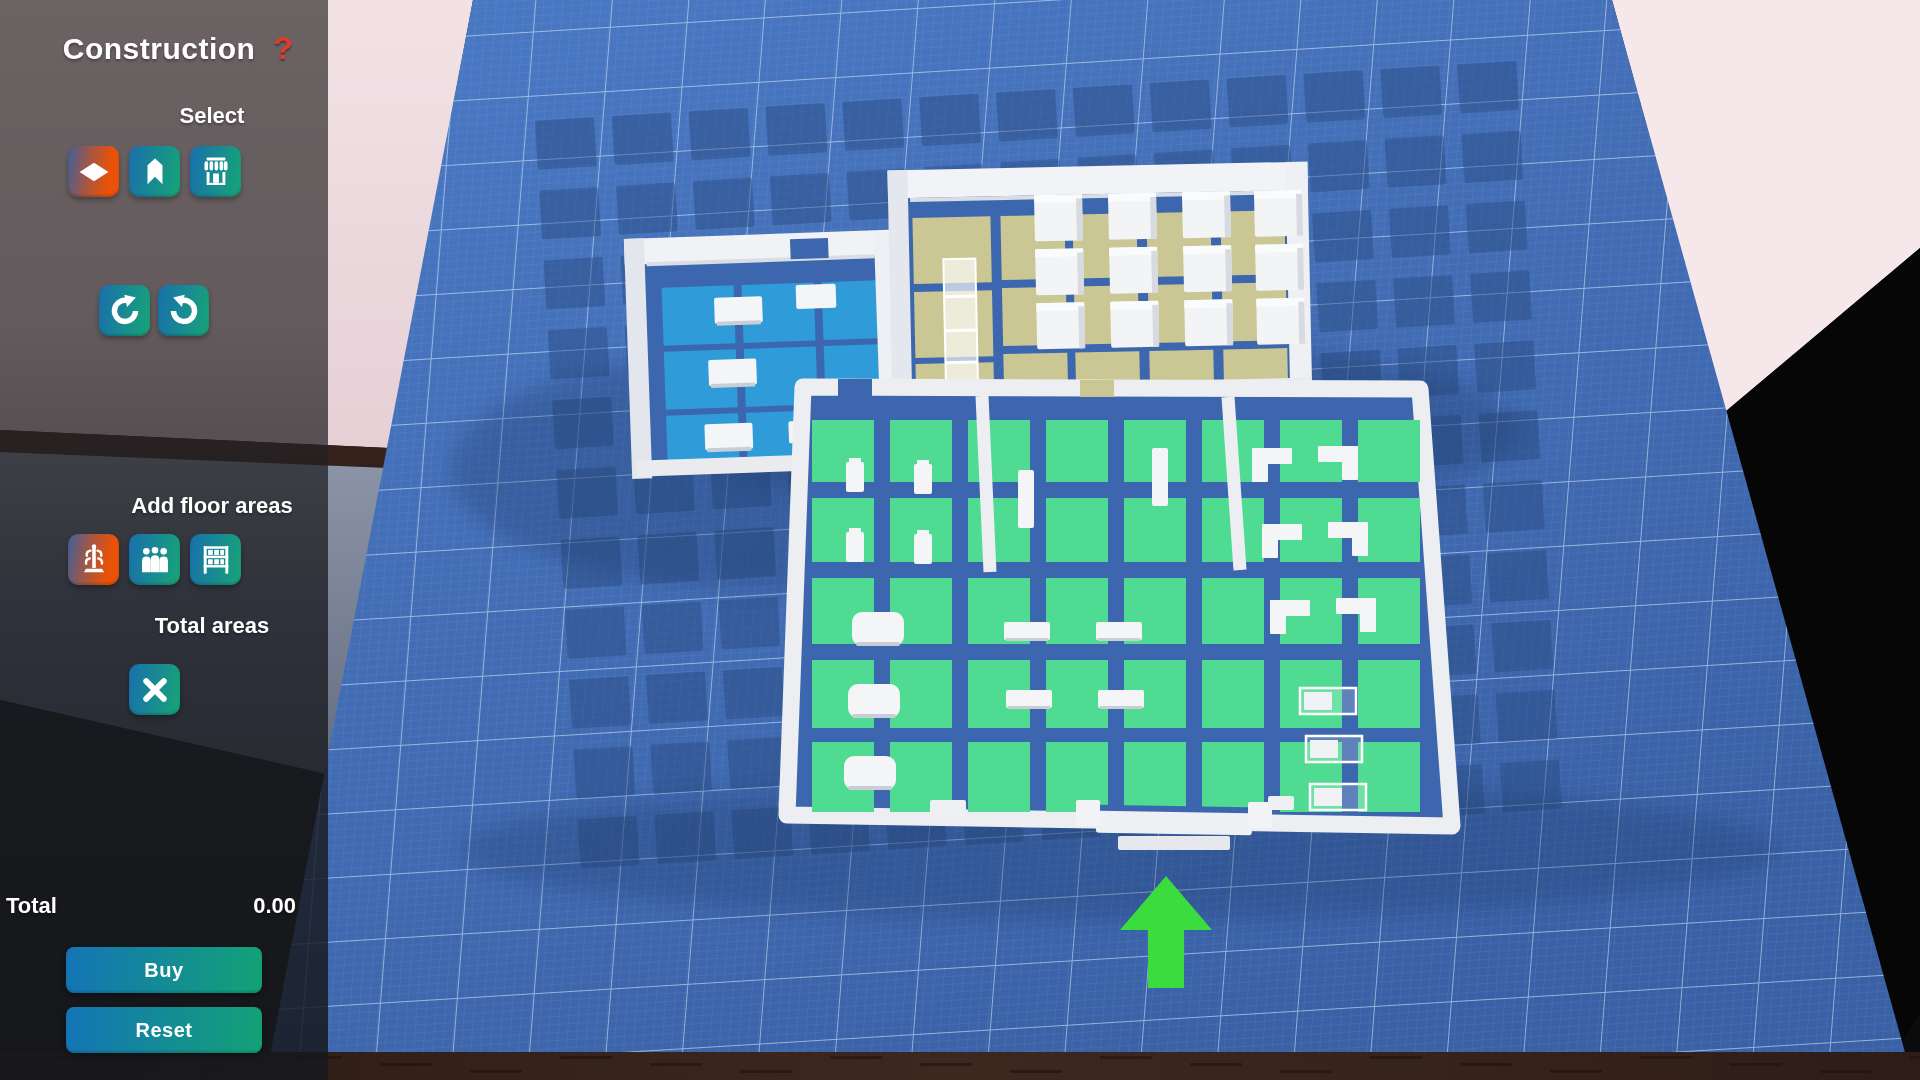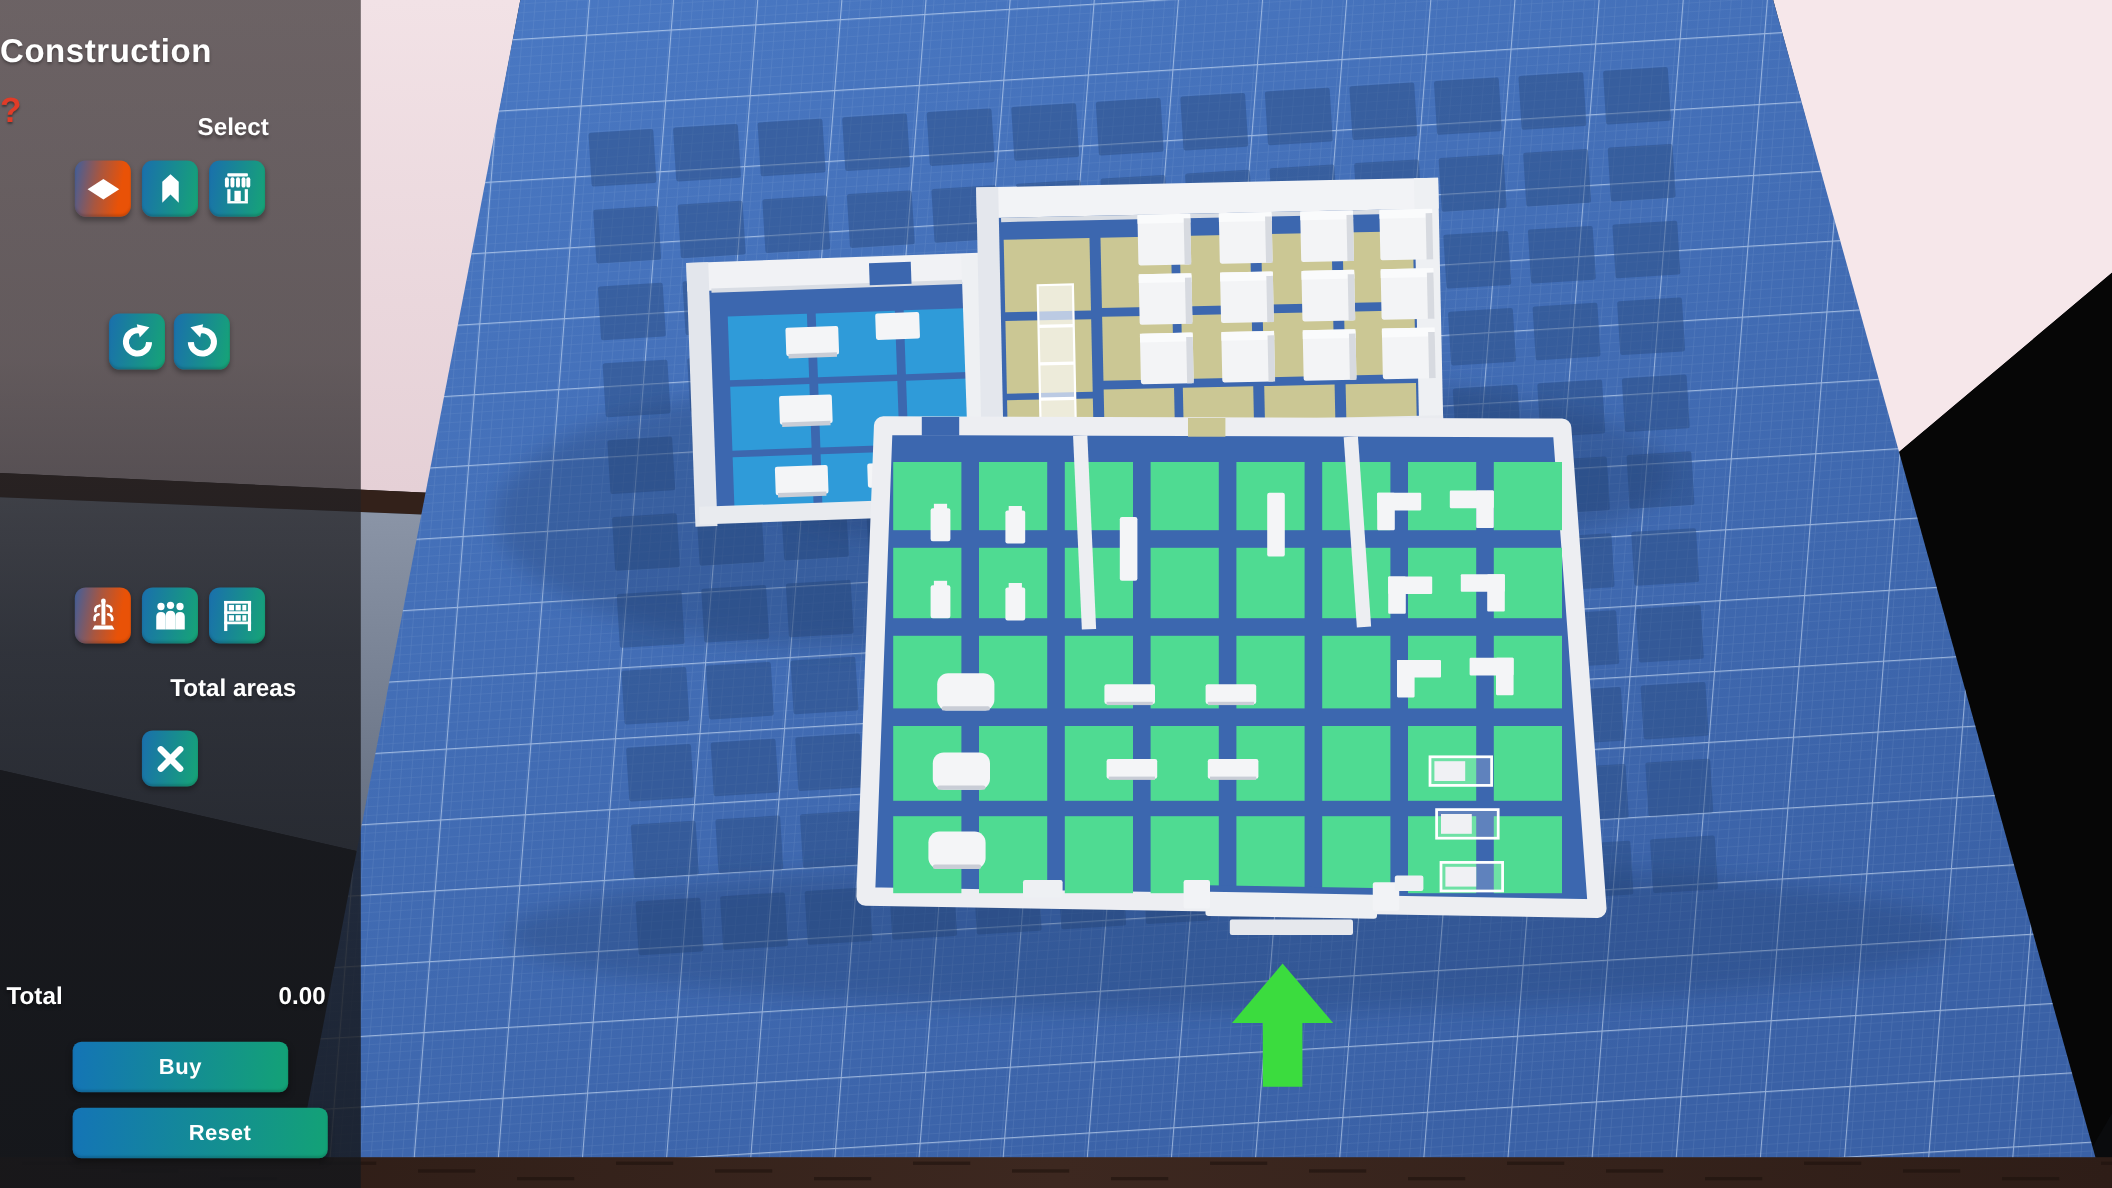--- a/index.html
+++ b/index.html
@@ -5,21 +5,21 @@
   html,body{margin:0;padding:0;background:#000;}
   .stage{position:relative;width:1920px;height:1080px;overflow:hidden;
          font-family:"Liberation Sans",sans-serif;-webkit-font-smoothing:antialiased;}
   #scene{position:absolute;left:0;top:0;width:1920px;height:1080px;display:block;}
 
   
   .sidebar{position:absolute;left:0;top:0;width:328px;height:1080px;z-index:5;
            background:linear-gradient(180deg,rgba(44,38,39,.68) 0%,rgba(42,38,39,.70) 30%,
                       rgba(27,28,33,.78) 55%,rgba(21,23,27,.84) 100%);}
   .side-title-row{position:absolute;left:0;top:30px;width:293px;display:flex;
-                  justify-content:flex-end;align-items:baseline;gap:18px;flex-direction:column;}
+                  justify-content:flex-end;align-items:baseline;gap:18px;}
   .side-title{color:#fff;font-size:30px;font-weight:bold;letter-spacing:.5px;
               text-shadow:0 2px 3px rgba(0,0,0,.35);}
   .help-q{color:#e03c28;font-size:32px;font-weight:bold;cursor:pointer;
           text-shadow:0 2px 2px rgba(0,0,0,.4);}
   .side-label{position:absolute;left:0;width:328px;text-align:center;color:#fff;
               font-size:22px;font-weight:bold;text-shadow:0 2px 3px rgba(0,0,0,.35);margin-left:48px;}
   .lbl-select{top:103px;} .lbl-rotation{top:242px;}
   .lbl-add{top:493px;} .lbl-remove{top:613px;}
   .btn-row{position:absolute;display:flex;gap:10px;}
   .row-select{left:68px;top:146px;} .row-rotation{left:99px;top:285px;gap:8px;}
@@ -31,21 +31,21 @@
   .btn-orange{background:linear-gradient(100deg,#3f5f9d 0%,#a9563f 42%,#e95207 78%);}
   .sq-btn svg{display:block;}
   .total-row{position:absolute;left:6px;top:893px;width:290px;display:flex;
              justify-content:space-between;color:#fff;font-size:22px;font-weight:bold;
              text-shadow:0 2px 3px rgba(0,0,0,.4);gap:16px;}
   .wide-btn{position:absolute;left:56px;width:196px;height:46px;border-radius:8px;
             background:linear-gradient(95deg,#1474b6 0%,#13a276 100%);color:#fff;
             font-size:20px;font-weight:bold;display:flex;align-items:center;justify-content:center;
             cursor:pointer;box-shadow:0 3px 6px rgba(0,0,0,.35),inset 0 -2px 2px rgba(0,0,0,.15);
             letter-spacing:.5px;margin-left:10px;}
-  .buy-btn{top:947px;} .reset-btn{top:1007px;padding-left:36px;}
+  .buy-btn{top:947px;} .reset-btn{top:1007px;}
 
   
   .hud{position:absolute;right:10px;bottom:12px;z-index:4;text-align:right;
        font-family:"DejaVu Sans Mono",monospace;font-weight:bold;color:#fff;
        font-size:27px;line-height:33px;letter-spacing:1px;
        text-shadow:3px 3px 0 rgba(18,28,58,.85),-1px -1px 0 rgba(18,28,58,.5),
                    1px -1px 0 rgba(18,28,58,.5),-1px 1px 0 rgba(18,28,58,.5);}
 </style>
 </head>
 <body>
@@ -525,20 +525,21 @@
           <svg width="34" height="34" viewBox="0 0 50 50">
             <g transform="translate(50,0) scale(-1,1)">
               <path d="M31,10.5 A15.5,15.5 0 1 0 40.5,25" fill="none" stroke="#fff" stroke-width="8" stroke-linecap="butt"></path>
               <polygon points="24,1 41,5 28,19" fill="#fff"></polygon>
             </g>
           </svg>
         </span>
       </div>
     </div>
 
+    <div class="side-label lbl-add">Add floor areas</div>
     <div class="btn-row row-add">
       <div class="sq-btn btn-orange">
         <span>
           <svg width="36" height="36" viewBox="0 0 50 50">
             <rect x="22.5" y="6" width="5" height="30" fill="#fff"></rect>
             <circle cx="25" cy="6" r="3" fill="#fff"></circle>
             <path d="M14,37 h22 l3,5 h-28 Z" fill="#fff"></path>
             <path d="M20,12 q-6,1 -5,7" stroke="#fff" stroke-width="3.4" fill="none" stroke-linecap="round"></path>
             <path d="M30,12 q6,1 5,7" stroke="#fff" stroke-width="3.4" fill="none" stroke-linecap="round"></path>
             <path d="M19,23 q-6,1 -5,7" stroke="#fff" stroke-width="3.4" fill="none" stroke-linecap="round"></path>

